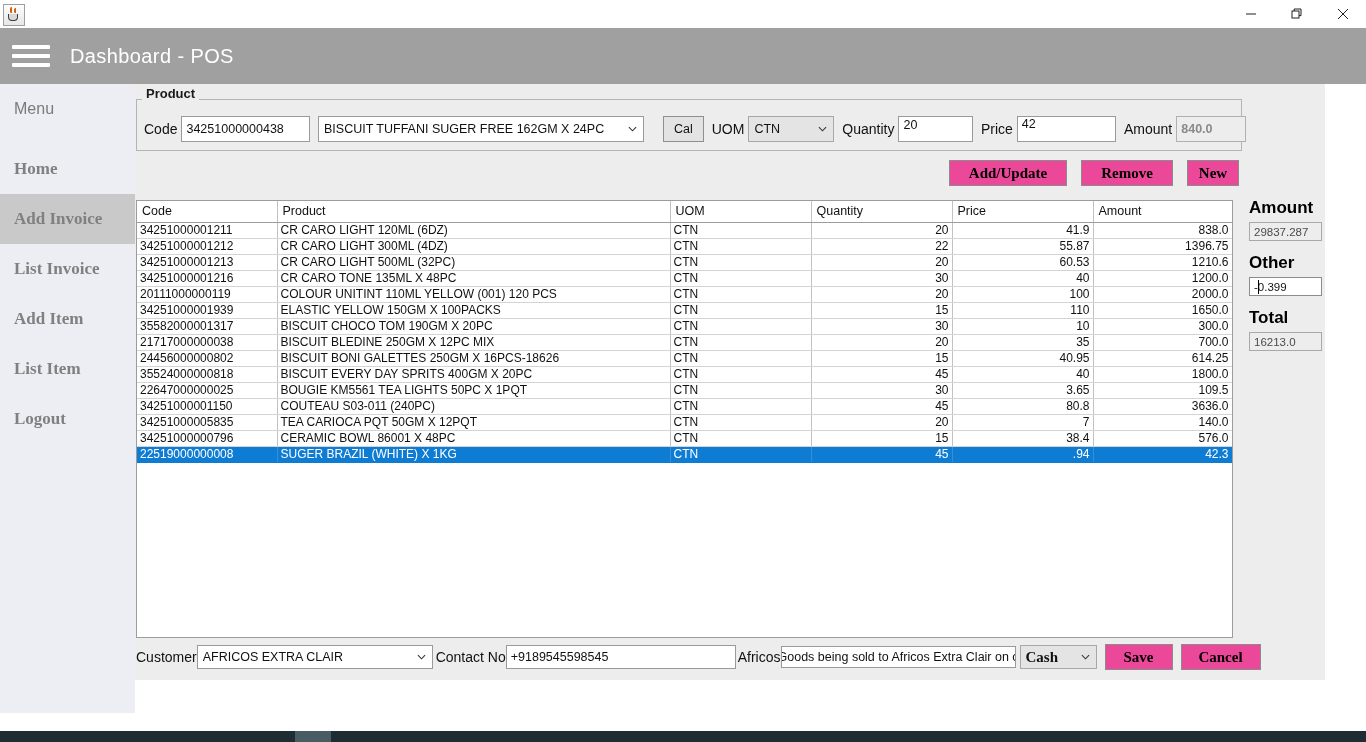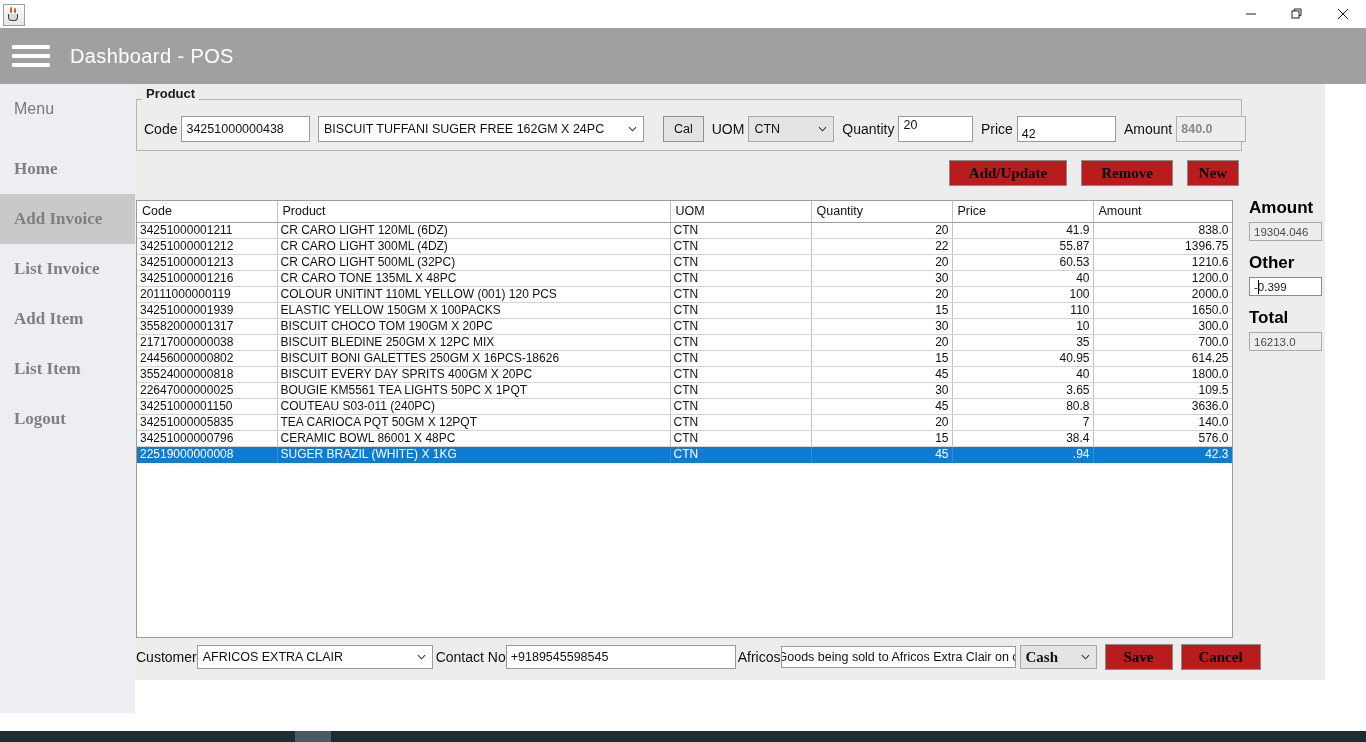--- a/index.html
+++ b/index.html
@@ -127,21 +127,21 @@
     border: 1px solid #8f8f8f; background: #e3e3e3; height: 26px;
     font-size: 12.5px; color: #111; display: flex; align-items: center; justify-content: center;
     font-family: "Liberation Sans", sans-serif;
   }
 
   
   .actions {
     position: absolute; left: 949px; top: 160px; display: flex; gap: 14px;
   }
   .abtn {
-    height: 26px; border: 1px solid #8c8c8c; background: #b91c1c;
+    height: 26px; border: 1px solid #8c8c8c; background: #ec4899;
     display: flex; align-items: center; justify-content: center;
     font-family: "Liberation Serif", serif; font-weight: bold; font-size: 15px; color: #000;
     padding: 12px 12px;
   }
 
   
   .tablewrap {
     position: absolute; left: 136px; top: 200px; width: 1097px; height: 438px;
     border: 1px solid #9c9c9c; background: #ffffff; overflow: hidden;
   }
@@ -281,21 +281,21 @@
   <div class="fld-label">UOM</div>
   <div class="combo gray" style="width:89px">
     <span>CTN</span>
     <svg class="chev" viewBox="0 0 10 10">
         <polyline points="1,3 5,7 9,3" fill="none" stroke="#333" stroke-width="1.2"></polyline>
       </svg>
   </div>
   <div class="fld-label">Quantity</div>
   <div class="txt" style="width:78px;align-items:flex-start;padding-top:1px">20</div>
   <div class="fld-label">Price</div>
-  <div class="txt" style="width:104px;align-items:flex-start;padding-top:10px">42</div>
+  <div class="txt" style="width:104px;align-items:flex-start;padding-top:0">42</div>
   <div class="fld-label">Amount</div>
   <div class="txt ro" style="width:73px">840.0</div>
 </div>
 
 <div class="actions">
   <div class="abtn" style="width:118px">Add/Update</div>
   <div class="abtn" style="width:92px">Remove</div>
   <div class="abtn" style="width:52px">New</div>
 </div>
 
@@ -439,21 +439,21 @@
           <td class="num">45</td>
           <td class="num">.94</td>
           <td class="num">42.3</td>
         </tr>
       </tbody>
   </table>
 </div>
 
 <div class="totals">
   <div class="tot-label">Amount</div>
-  <div class="tot-field">19304.046</div>
+  <div class="tot-field">29837.287</div>
   <div class="tot-label">Other</div>
   <div class="tot-field editable">
     <span class="caret"></span>
     <span>-0.399</span>
   </div>
   <div class="tot-label">Total</div>
   <div class="tot-field">16213.0</div>
 </div>
 
 <div class="bottombar">

